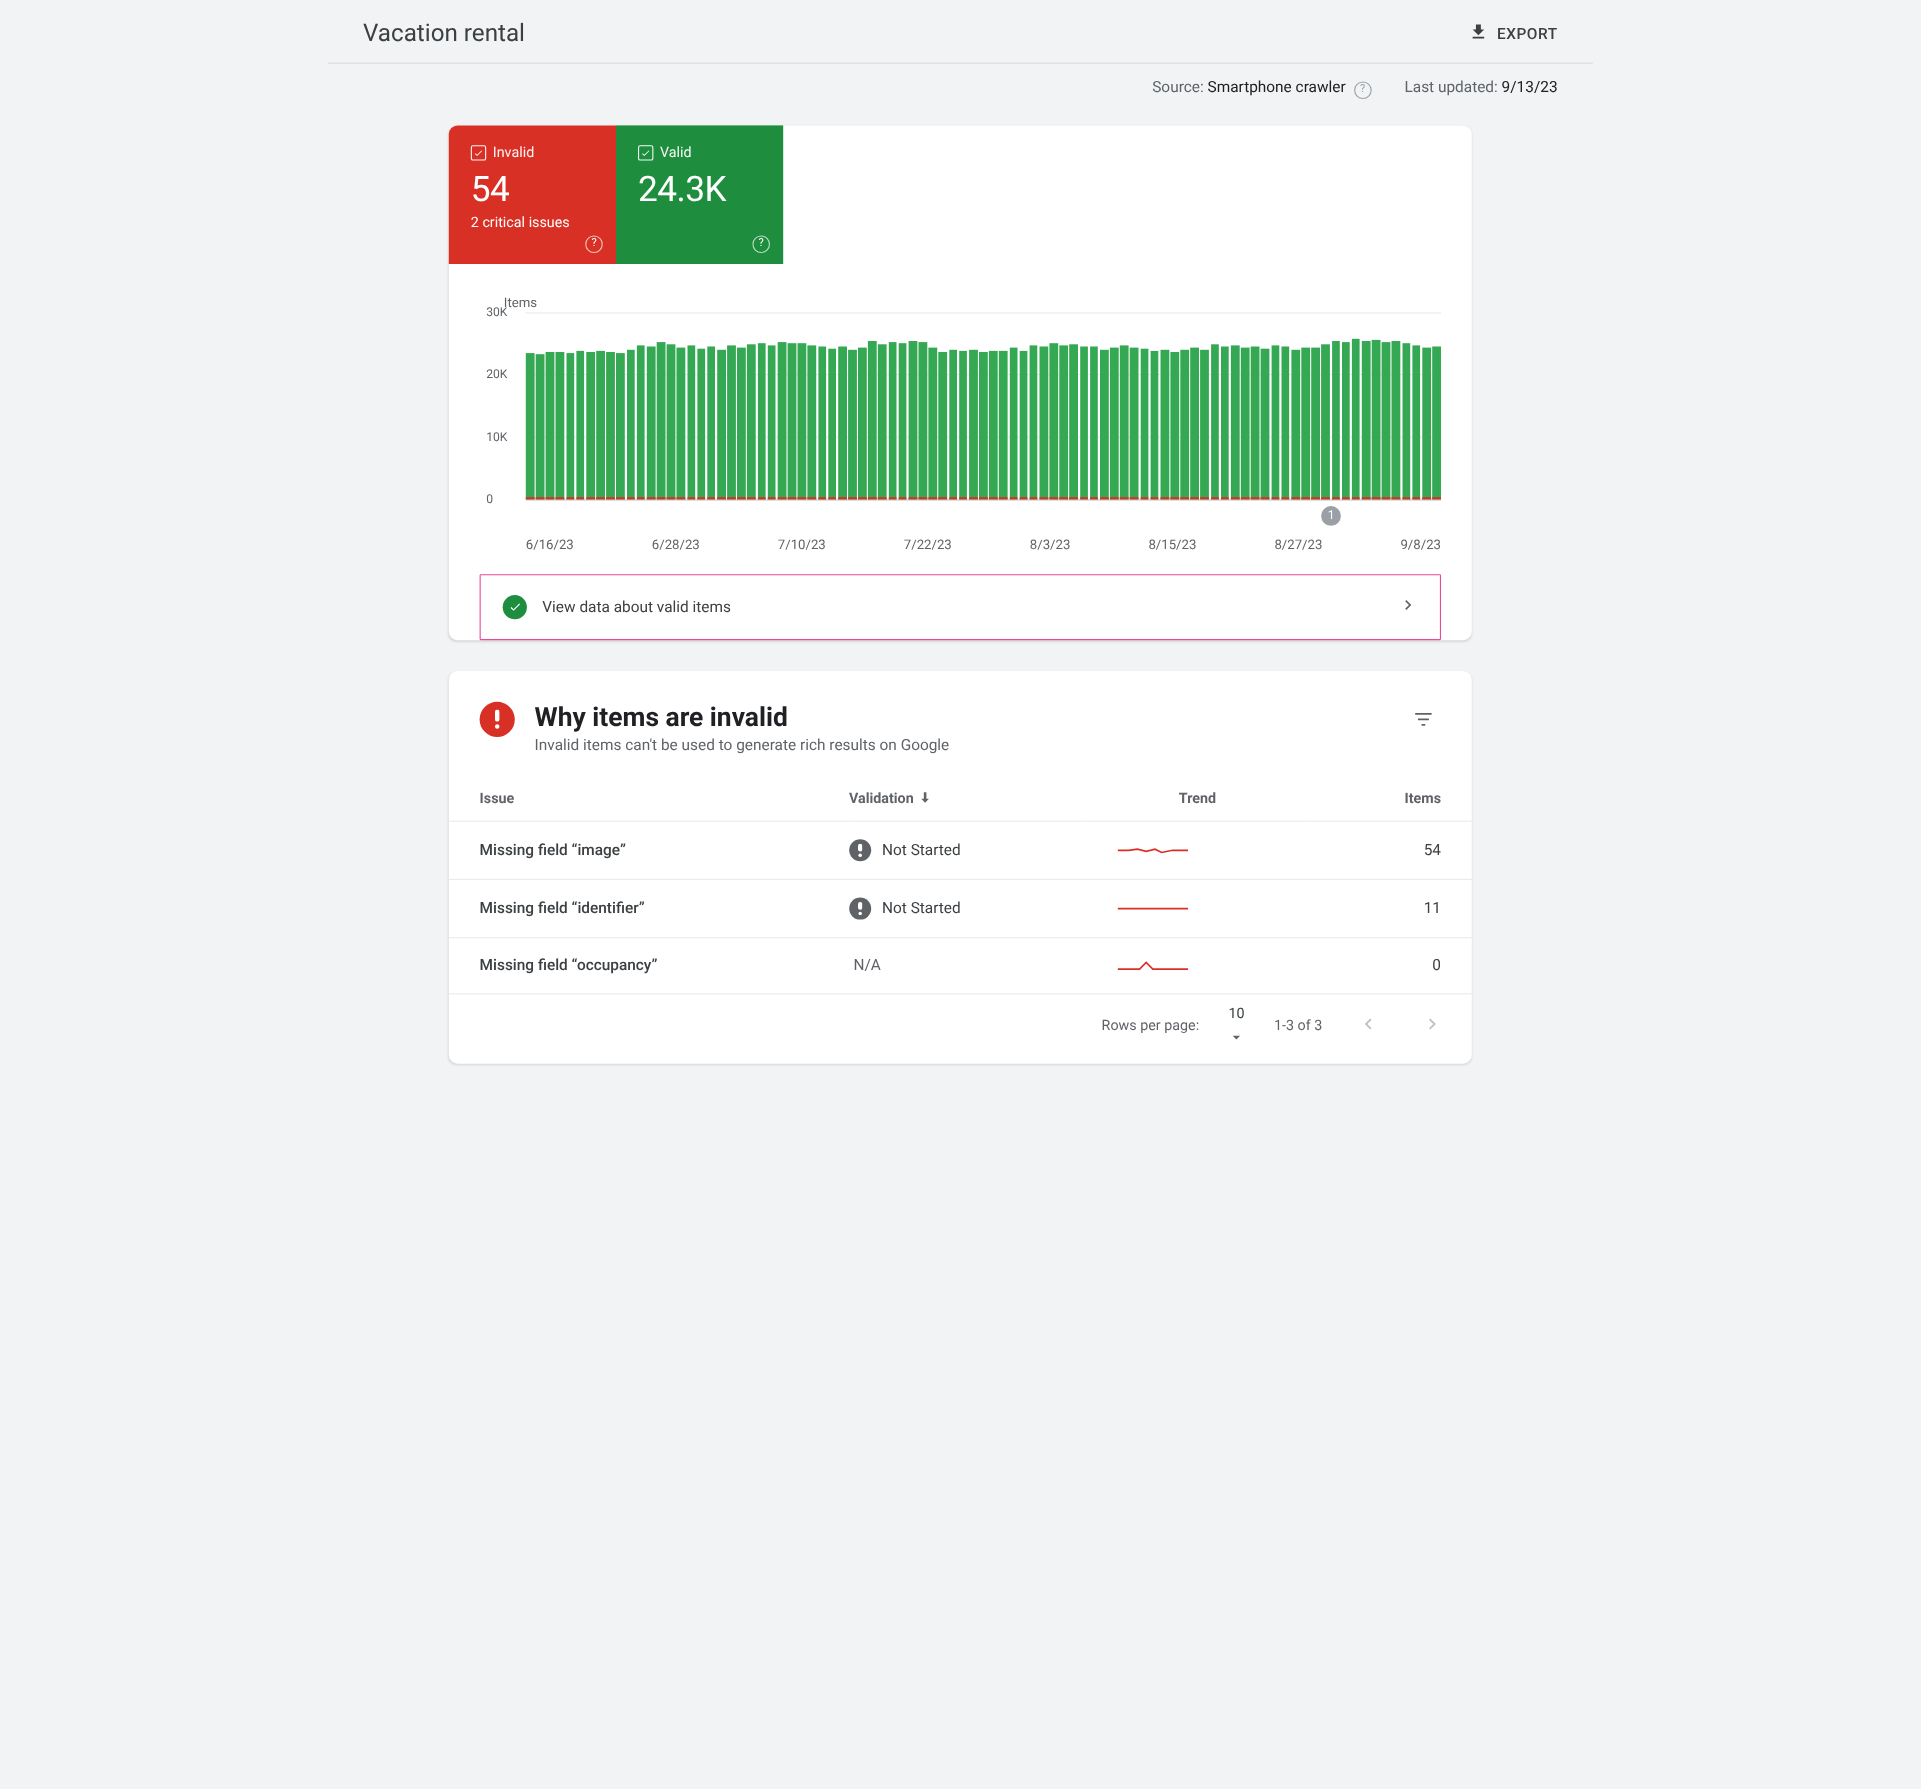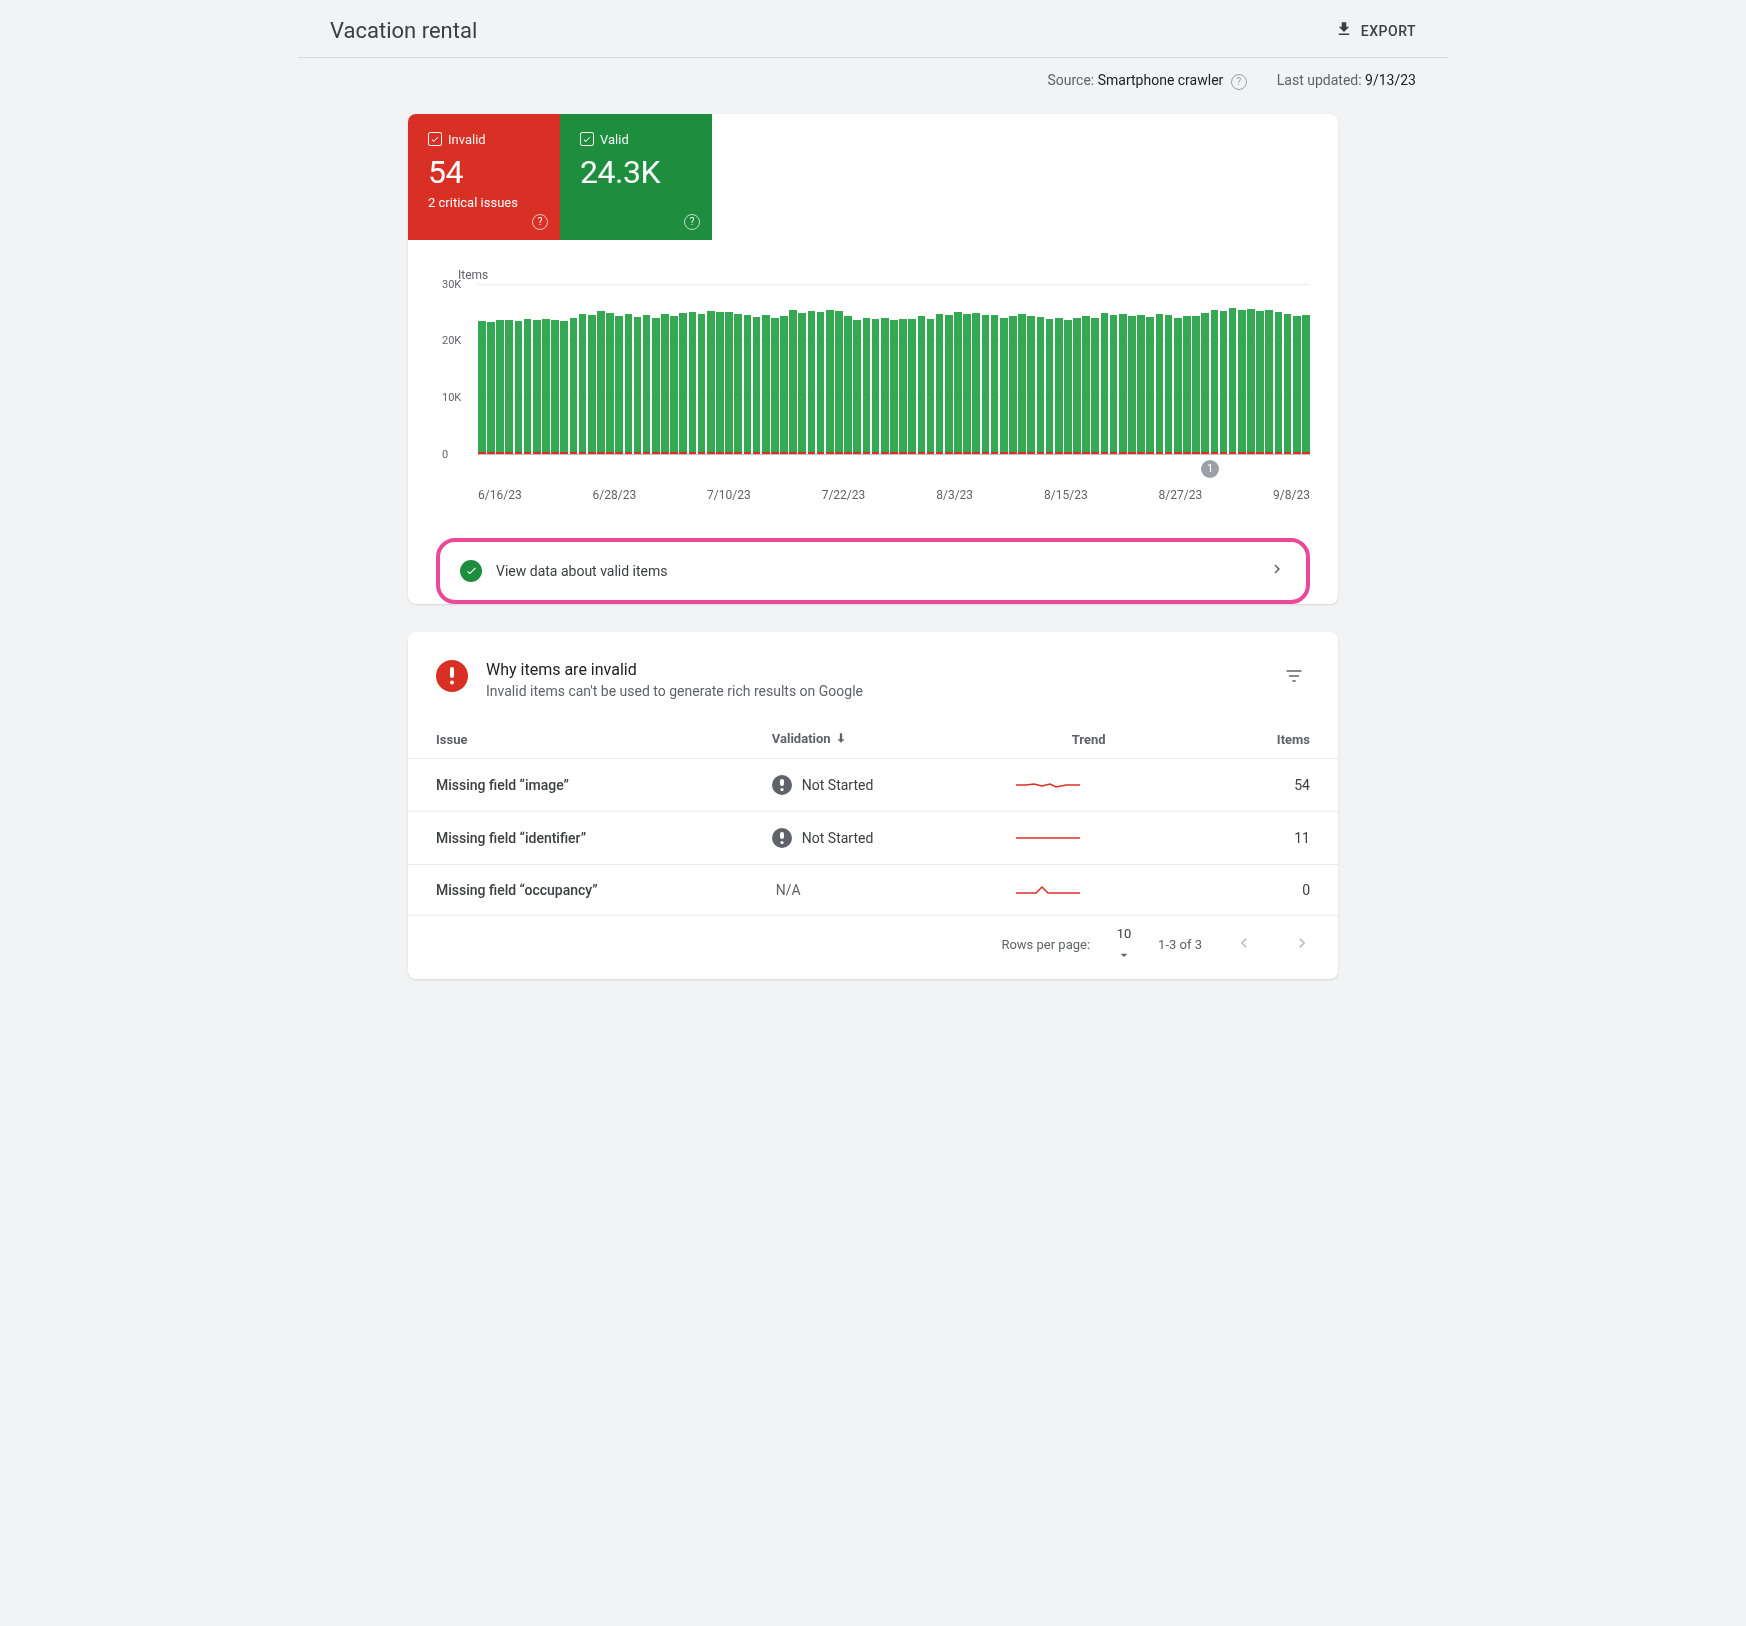--- a/index.html
+++ b/index.html
@@ -68,37 +68,37 @@
   .gridline { position:absolute; left:0; right:0; border-top:1px solid #e8eaed; }
   .gridline.baseline { border-top:1px solid #bdc1c6; }
   .ylab { position:absolute; left:-36px; font-size:11px; color:#5f6368; transform:translateY(-50%); }
   .bars { position:absolute; left:0; right:0; bottom:0; height:100%; display:flex; align-items:flex-end; gap:1.5px; }
   .bar { flex:1; background:#34a853; position:relative; }
   .bar .red { position:absolute; bottom:0; left:0; right:0; height:2px; background:#d93025; }
   .marker { position:absolute; bottom:-24px; width:18px; height:18px; border-radius:50%; background:#9aa0a6; color:#fff; font-size:11px; display:flex; align-items:center; justify-content:center; transform:translateX(-50%);}
   .xaxis { display:flex; justify-content:space-between; margin-left:42px; margin-top:34px; font-size:12px; color:#5f6368; }
 
   .valid-link {
-    margin: 26px 28px 28px;
-    border:4px solid #ec4899;
-    border-radius:19px;
+    margin: 10px 28px 28px;
+    border:1px solid #ec4899;
+    border-radius:1px;
     padding: 18px 20px;
     display:flex; align-items:center; gap:14px;
     cursor:pointer;
   }
   .check-circle { width:22px; height:22px; border-radius:50%; background:#1e8e3e; display:flex; align-items:center; justify-content:center;}
   .check-circle svg{ width:13px; height:13px; fill:#fff;}
   .valid-link .txt { flex:1; font-size:14px; color:#3c4043;}
   .chev { color:#5f6368; }
 
   
   .issues-head { display:flex; align-items:flex-start; padding:28px 28px 10px; gap:18px;}
   .err-circle { width:32px; height:32px; border-radius:50%; background:#d93025; display:flex; align-items:center; justify-content:center; flex-shrink:0;}
   .err-circle svg{ width:6px; height:18px; fill:#fff;}
-  .issues-head h2 { font-size:16px; font-weight:400; color:#202124;}
+  .issues-head h2 { font-size:24px; font-weight:700; color:#202124;}
   .issues-head p  { font-size:14px; color:#5f6368; margin-top:4px;text-align:center;}
   .filter-ic { margin-left:auto; color:#5f6368; cursor:pointer; padding:6px;}
 
   table.issues { width:100%; border-collapse:collapse; }
   table.issues th {
     text-align:left; font-weight:700; font-size:13px; color:#5f6368;
     padding: 22px 28px 10px;
   }
   table.issues th.sorted { cursor:pointer; }
   table.issues th.center { text-align:center; }

